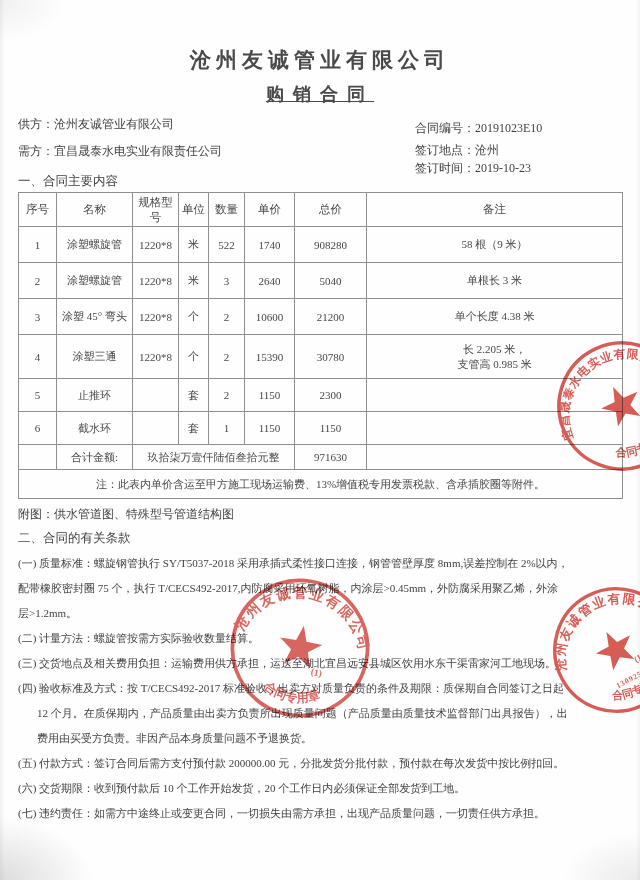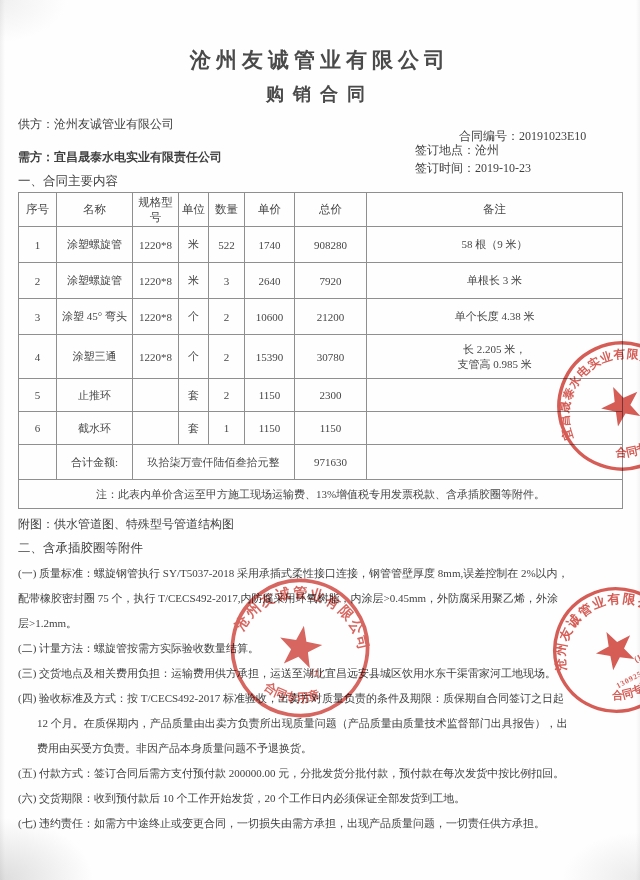--- a/index.html
+++ b/index.html
@@ -9,34 +9,34 @@
     color:#3f3f3f;background-color:#fefefe;
     background-image:
       radial-gradient(150px 100px at 0% 100%, rgba(120,120,120,.25), rgba(120,120,120,0) 62%),
       radial-gradient(130px 80px at 100% 100%, rgba(130,130,130,.16), rgba(130,130,130,0) 60%),
       radial-gradient(110px 70px at 0% 0%, rgba(140,140,140,.12), rgba(140,140,140,0) 60%),
       linear-gradient(to right, rgba(120,120,120,.10), rgba(0,0,0,0) 5px),
       linear-gradient(to left, rgba(120,120,120,.08), rgba(0,0,0,0) 4px);
   }
   .page{padding:0 18px;position:relative;}
   .title{margin-top:46px;text-align:center;font-size:21px;line-height:28px;font-weight:700;letter-spacing:5px;color:#4a4a4a;}
-  .subtitle{margin-top:8px;text-align:center;font-size:18px;line-height:24px;font-weight:700;letter-spacing:9px;color:#4a4a4a;}
+  .subtitle{margin-top:8px;text-align:center;font-size:18px;line-height:24px;font-weight:700;letter-spacing:9px;color:#4a4a4a;text-decoration:underline;}
   .info{margin-top:10px;position:relative;height:50px;font-size:12px;}
   .info-left .line1{position:absolute;left:0;top:0;}
-  .info-left .line2{position:absolute;left:0;top:33px;font-weight:bold;}
+  .info-left .line2{position:absolute;left:0;top:27px;}
   .info-right div{position:absolute;left:397px;}
-  .info-right .r1{top:12px;margin-left:44px;}
+  .info-right .r1{top:4px;}
   .info-right .r2{top:26px;}
   .info-right .r3{top:44px;}
   .sec-heading{margin-top:7px;font-size:12.5px;line-height:16px;}
   table.items{border-collapse:collapse;table-layout:fixed;width:604px;margin-top:3px;font-size:11px;color:#474747;}
   table.items td,table.items th{border:1px solid #8f8f8f;text-align:center;vertical-align:middle;padding:1px 2px;font-weight:normal;overflow:hidden;}
   table.items th{font-size:11.5px;}
   tr.hrow{height:34px;} tr.r1{height:36px;} tr.r2{height:36px;} tr.r3{height:36px;}
-  tr.r4{height:44px;} tr.r5{height:33px;} tr.r6{height:33px;} tr.trow{height:35px;} tr.nrow{height:29px;}
+  tr.r4{height:44px;} tr.r5{height:33px;} tr.r6{height:33px;} tr.trow{height:25px;} tr.nrow{height:29px;}
   td.remark{white-space:pre-line;line-height:1.35;margin-left:20px;}
   td.notecell{text-align:left;padding-left:4px;font-size:11px;margin-top:44px;}
   .attach{margin-top:7px;font-size:12px;line-height:16px;}
   .sec2{margin-top:8px;font-size:12.5px;line-height:17px;}
   .clauses{margin-top:4px;font-size:11px;}
   .clauses .cl{line-height:25px;white-space:nowrap;}
   .clauses .ind{padding-left:19px;}
   .stamp{position:absolute;mix-blend-mode:multiply;opacity:.85;color:#cf4038;}
   .stamp text{fill:currentColor;font-family:"Liberation Serif","DejaVu Serif",serif;font-weight:700;}
   .stamp-a{left:552px;top:336px;transform:rotate(-25deg);}
@@ -97,21 +97,21 @@
       <td>908280</td>
       <td class="remark">58 根（9 米）</td>
     </tr>
     <tr class="r2">
       <td>2</td>
       <td>涂塑螺旋管</td>
       <td>1220*8</td>
       <td>米</td>
       <td>3</td>
       <td>2640</td>
-      <td>7920</td>
+      <td>5040</td>
       <td class="remark">单根长 3 米</td>
     </tr>
     <tr class="r3">
       <td>3</td>
       <td>涂塑 45° 弯头</td>
       <td>1220*8</td>
       <td>个</td>
       <td>2</td>
       <td>10600</td>
       <td>21200</td>
@@ -156,21 +156,21 @@
       <td></td>
     </tr>
     <tr class="nrow">
       <td colspan="8" class="notecell">注：此表内单价含运至甲方施工现场运输费、13%增值税专用发票税款、含承插胶圈等附件。</td>
     </tr>
   </tbody>
     </table>
 
   <div class="attach">附图：供水管道图、特殊型号管道结构图</div>
 
-  <div class="sec2">二、含承插胶圈等附件</div>
+  <div class="sec2">二、合同的有关条款</div>
 
   <div class="clauses">
     <div class="cl">(一) 质量标准：螺旋钢管执行 SY/T5037-2018 采用承插式柔性接口连接，钢管管壁厚度 8mm,误差控制在 2%以内，</div>
     <div class="cl">配带橡胶密封圈 75 个，执行 T/CECS492-2017,内防腐采用环氧树脂，内涂层&gt;0.45mm，外防腐采用聚乙烯，外涂</div>
     <div class="cl">层&gt;1.2mm。</div>
     <div class="cl">(二) 计量方法：螺旋管按需方实际验收数量结算。</div>
     <div class="cl">(三) 交货地点及相关费用负担：运输费用供方承担，运送至湖北宜昌远安县城区饮用水东干渠雷家河工地现场。</div>
     <div class="cl">(四) 验收标准及方式：按 T/CECS492-2017 标准验收，出卖方对质量负责的条件及期限：质保期自合同签订之日起</div>
     <div class="cl ind">12 个月。在质保期内，产品质量由出卖方负责所出现质量问题（产品质量由质量技术监督部门出具报告），出</div>
     <div class="cl ind">费用由买受方负责。非因产品本身质量问题不予退换货。</div>

